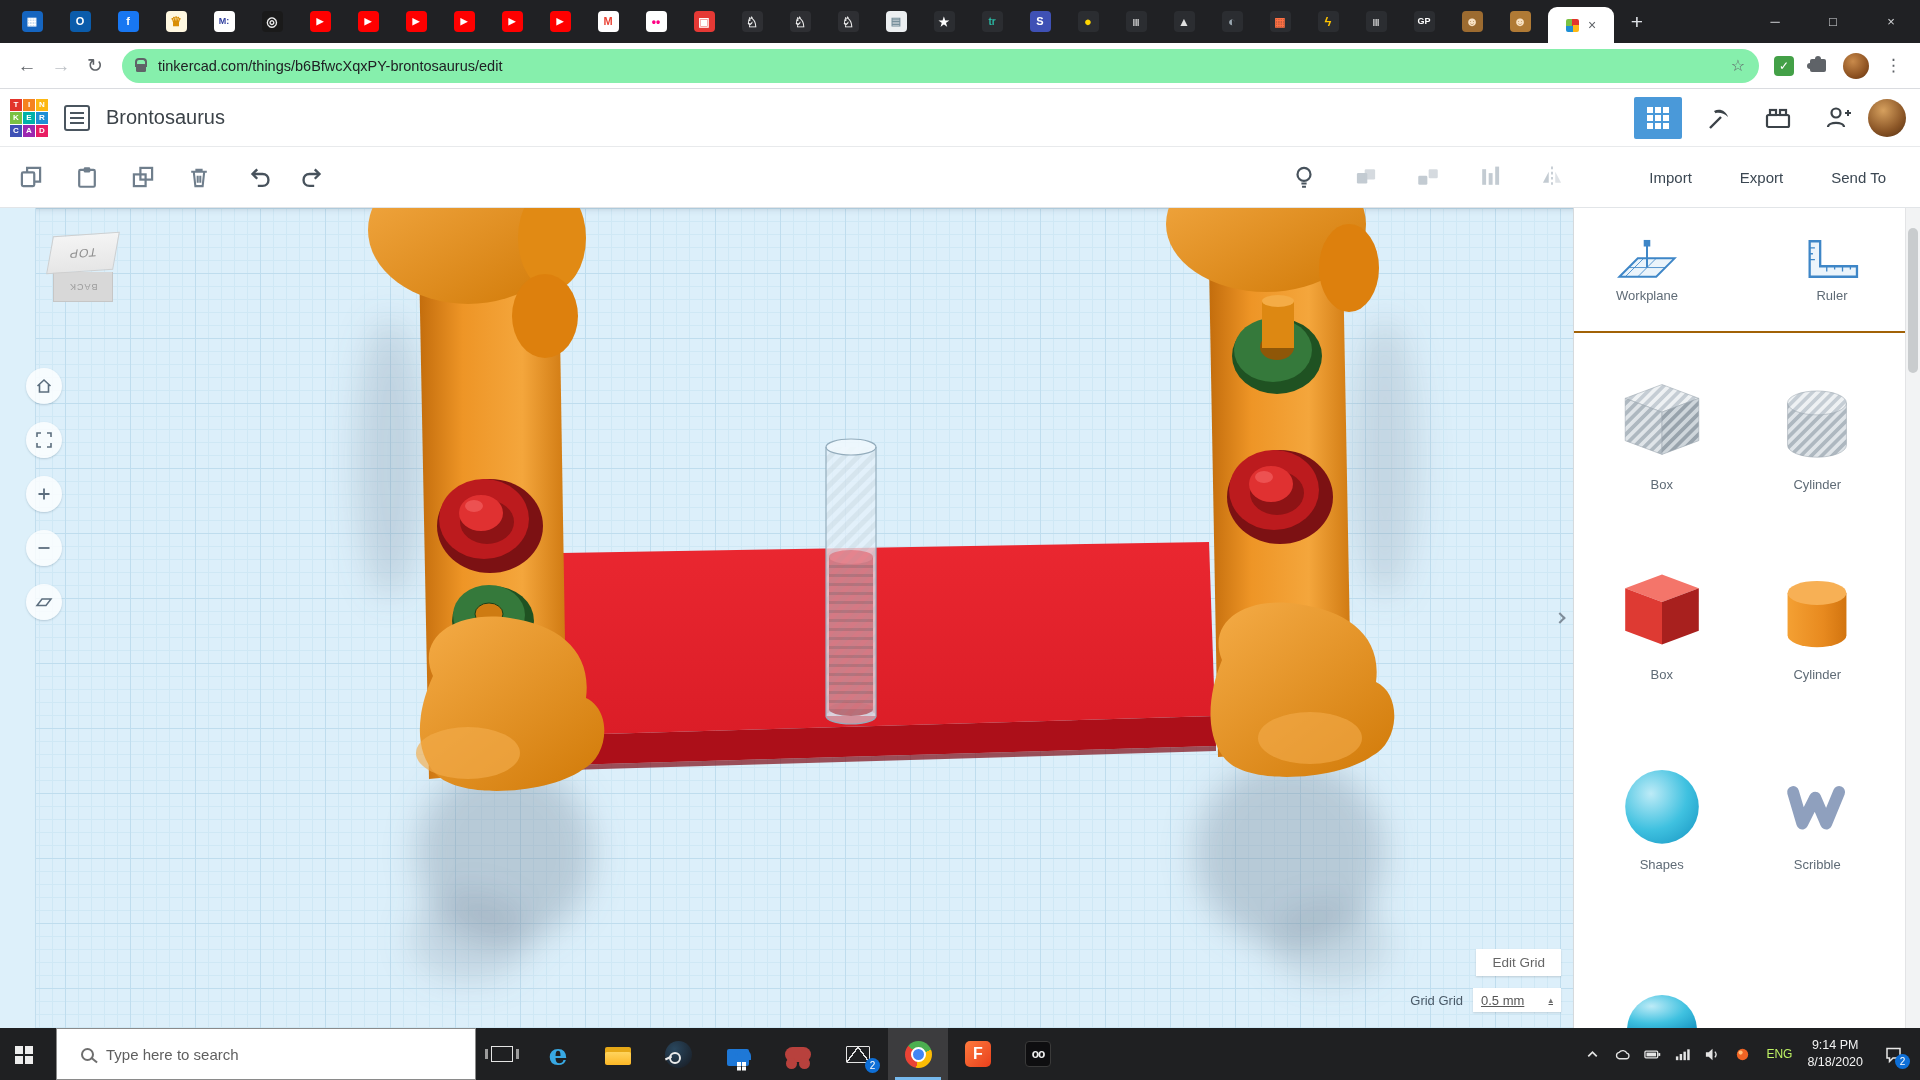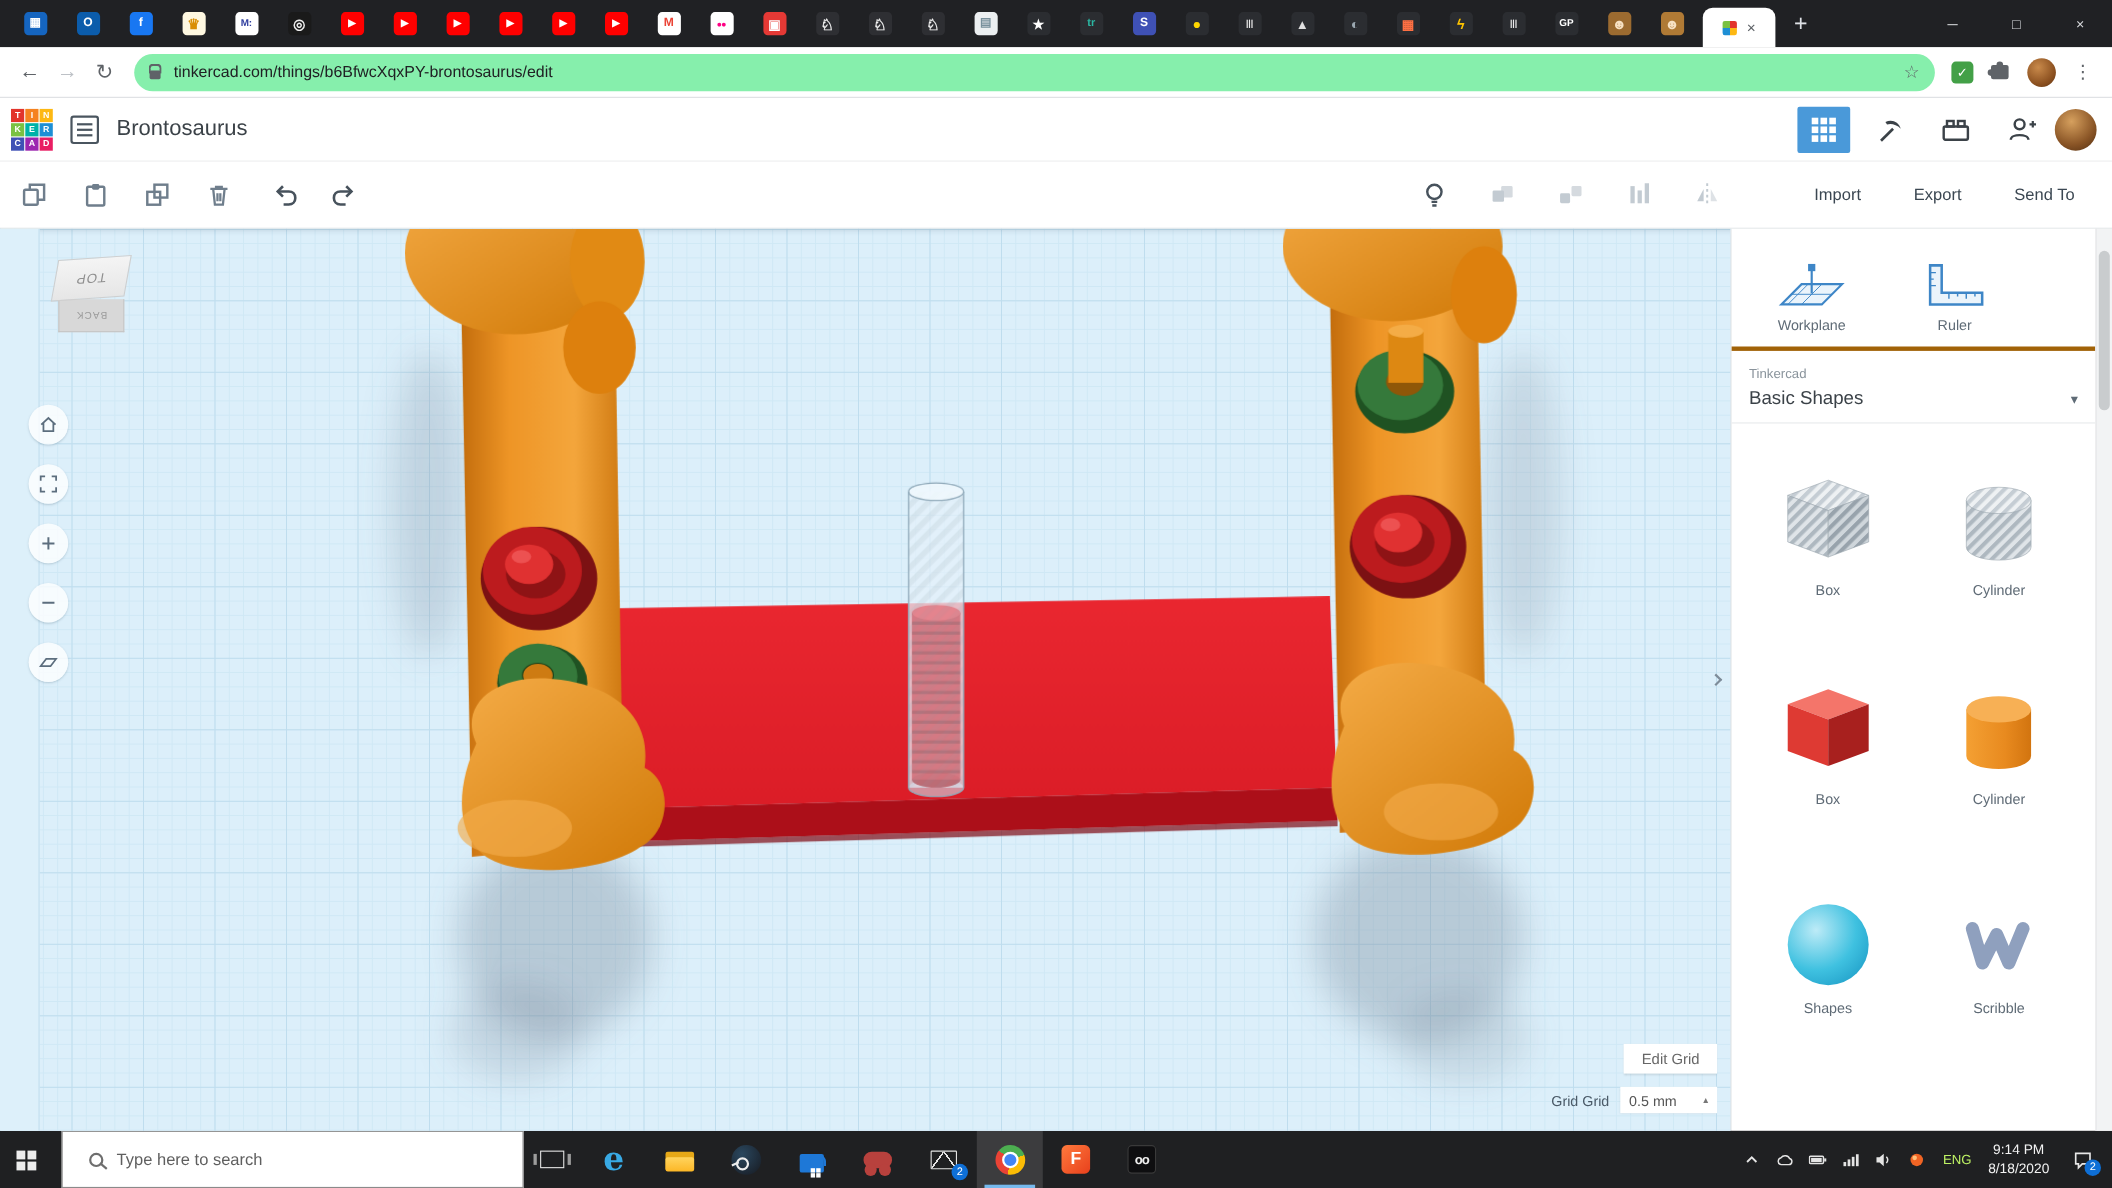--- a/index.html
+++ b/index.html
@@ -95,28 +95,28 @@
   .vp-nav { position:absolute; left:26px; top:160px; display:flex; flex-direction:column; gap:18px; z-index:3; }
   .vp-nav button { width:36px; height:36px; border-radius:50%; border:none; background:rgba(255,255,255,.78);
                    color:#5C6E7E; display:flex; align-items:center; justify-content:center; box-shadow:0 1px 2px rgba(60,90,110,.25); }
   .vp-nav svg { width:20px; height:20px; }
 
   .edit-grid { position:absolute; right:12px; bottom:52px; background:#fff; color:#666; font-size:13.5px;
                border:none; padding:6px 16px; box-shadow:0 1px 2px rgba(0,0,0,.15); z-index:3; }
   .snap-row { position:absolute; right:12px; bottom:16px; display:flex; align-items:center; gap:10px; z-index:3; }
   .snap-label { font-size:13px; color:#4A5A68; }
   .snap-select { width:88px; height:24px; background:#fff; display:flex; align-items:center; justify-content:space-between;
-                 padding:0 8px; font-size:13px; color:#555; box-shadow:0 1px 2px rgba(0,0,0,.12); }
+                 padding:0 8px; font-size:13px; color:#555; box-shadow:0 1px 2px rgba(0,0,0,.12);text-decoration:underline; }
   .snap-caret { font-size:9px; color:#777; }
   .panel-collapse { position:absolute; right:5px; top:calc(50% - 8px); width:12px; height:16px; z-index:3; background:none; border:none; }
   .panel-collapse i { display:block; width:8px; height:8px; border-top:2px solid #7E8C99; border-right:2px solid #7E8C99; transform:rotate(45deg); }
 
   
   .panel { width:332px; background:#fff; border-left:1px solid #D5D9DC; display:flex; flex-direction:column; overflow:hidden; }
-  .panel-tools { display:flex; justify-content:flex-start; padding:28px 8px 12px; border-bottom:4px solid #a16207; }
+  .panel-tools { display:flex; justify-content:space-between; padding:28px 8px 28px; border-bottom:2px solid #a16207; }
   .tool { width:130px; display:flex; flex-direction:column; align-items:center; background:none; border:none; }
   .tool svg { width:66px; height:46px; }
   .tool .tlabel { font-size:13px; color:#5F6B76; margin-top:6px; }
   .lib { padding:14px 16px 12px; border-bottom:1px solid #E7E9EB; }
   .lib-brand { font-size:12px; color:#8A949C; }
   .lib-row { display:flex; align-items:center; margin-top:5px; }
   .lib-cat { font-size:17px; color:#3B4248; }
   .lib-caret { margin-left:auto; color:#5F6B76; font-size:13px; }
   .shapes { padding:46px 10px 0; display:grid; grid-template-columns:1fr 1fr; row-gap:76px; justify-items:center; }
   .shape { display:flex; flex-direction:column; align-items:center; background:none; border:none; }
@@ -824,27 +824,20 @@
             </svg>
           <span class="tlabel">Workplane</span>
         </button>
         <button class="tool">
           <svg>
               <use href="#p-ruler"></use>
             </svg>
           <span class="tlabel">Ruler</span>
         </button>
       </div>
-      <div class="lib">
-        <div class="lib-brand">Tinkercad</div>
-        <div class="lib-row">
-          <span class="lib-cat">Basic Shapes</span>
-          <span class="lib-caret">▾</span>
-        </div>
-      </div>
       <div class="shapes">
 
           <button class="shape">
             <svg>
               <use href="#sh-box-hole"></use>
             </svg>
             <span class="slabel">Box</span>
           </button>
 
           <button class="shape">

